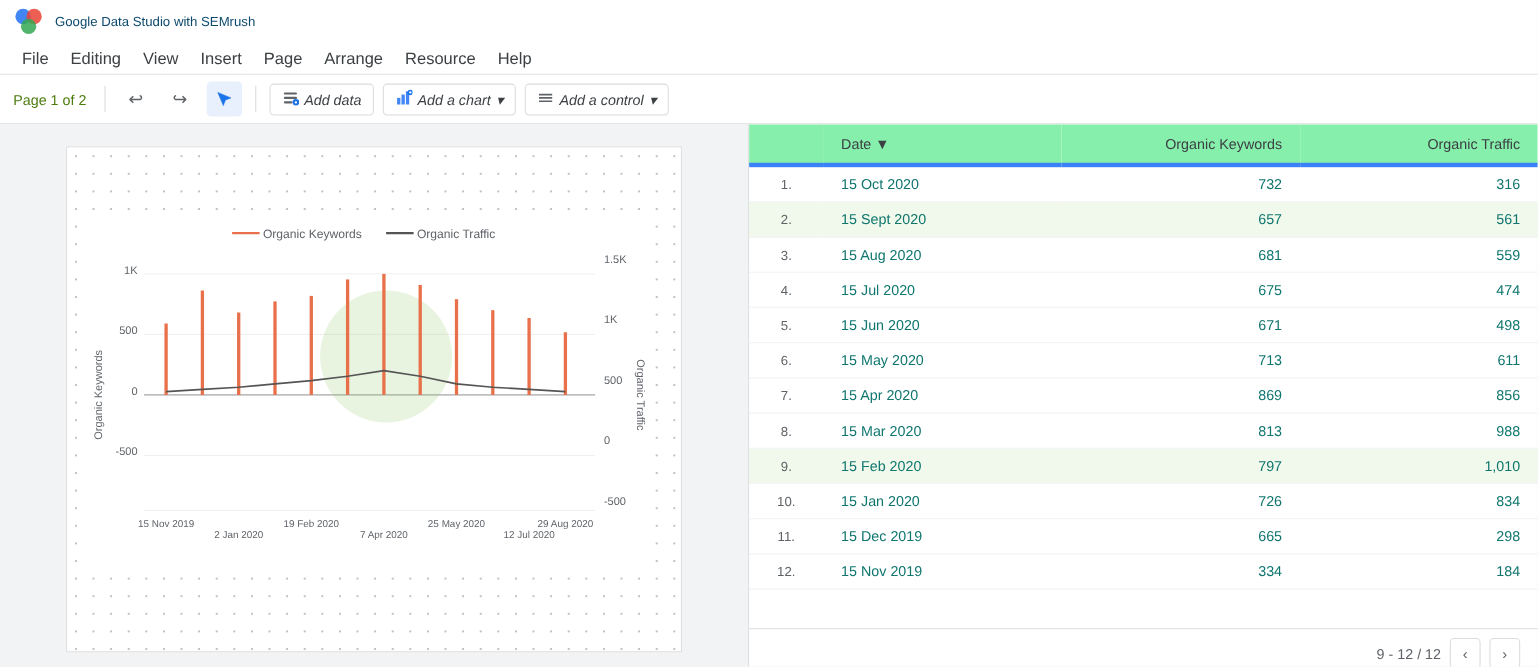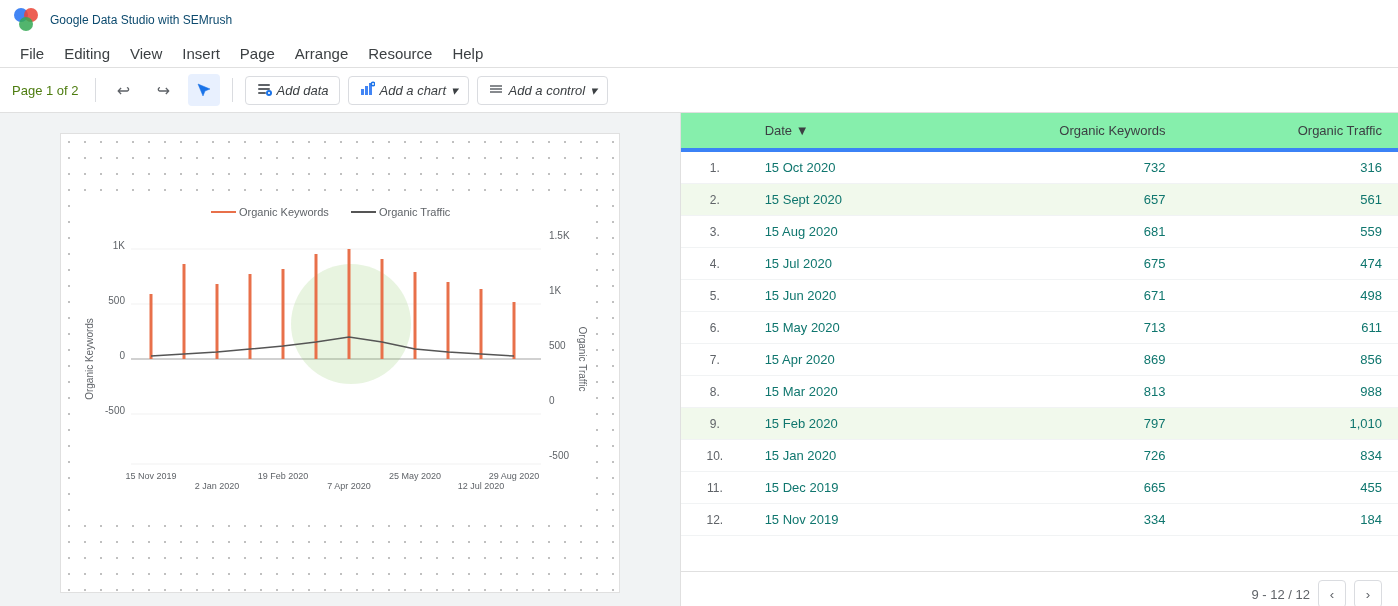--- a/index.html
+++ b/index.html
@@ -439,21 +439,21 @@
             <tr>
       <td>10.</td>
       <td>15 Jan 2020</td>
       <td class="num-cell">726</td>
       <td class="num-cell">834</td>
     </tr>
             <tr>
       <td>11.</td>
       <td>15 Dec 2019</td>
       <td class="num-cell">665</td>
-      <td class="num-cell">455</td>
+      <td class="num-cell">298</td>
     </tr>
             <tr>
       <td>12.</td>
       <td>15 Nov 2019</td>
       <td class="num-cell">334</td>
       <td class="num-cell">184</td>
     </tr>
           </tbody>
       </table>
     </div>

